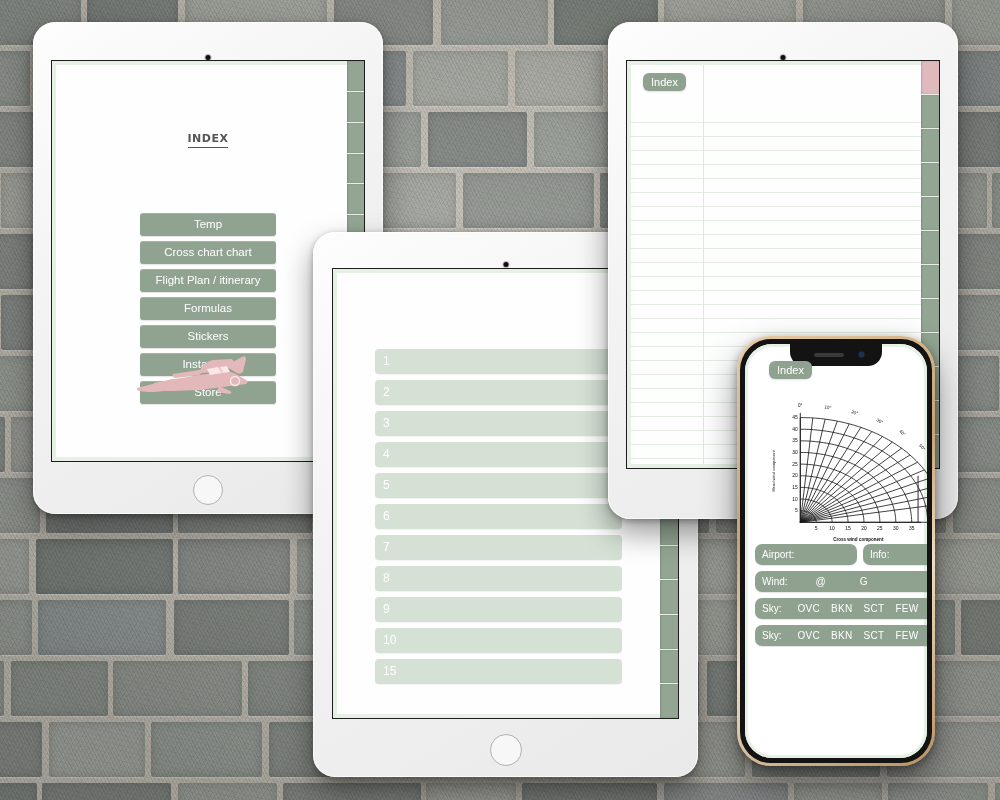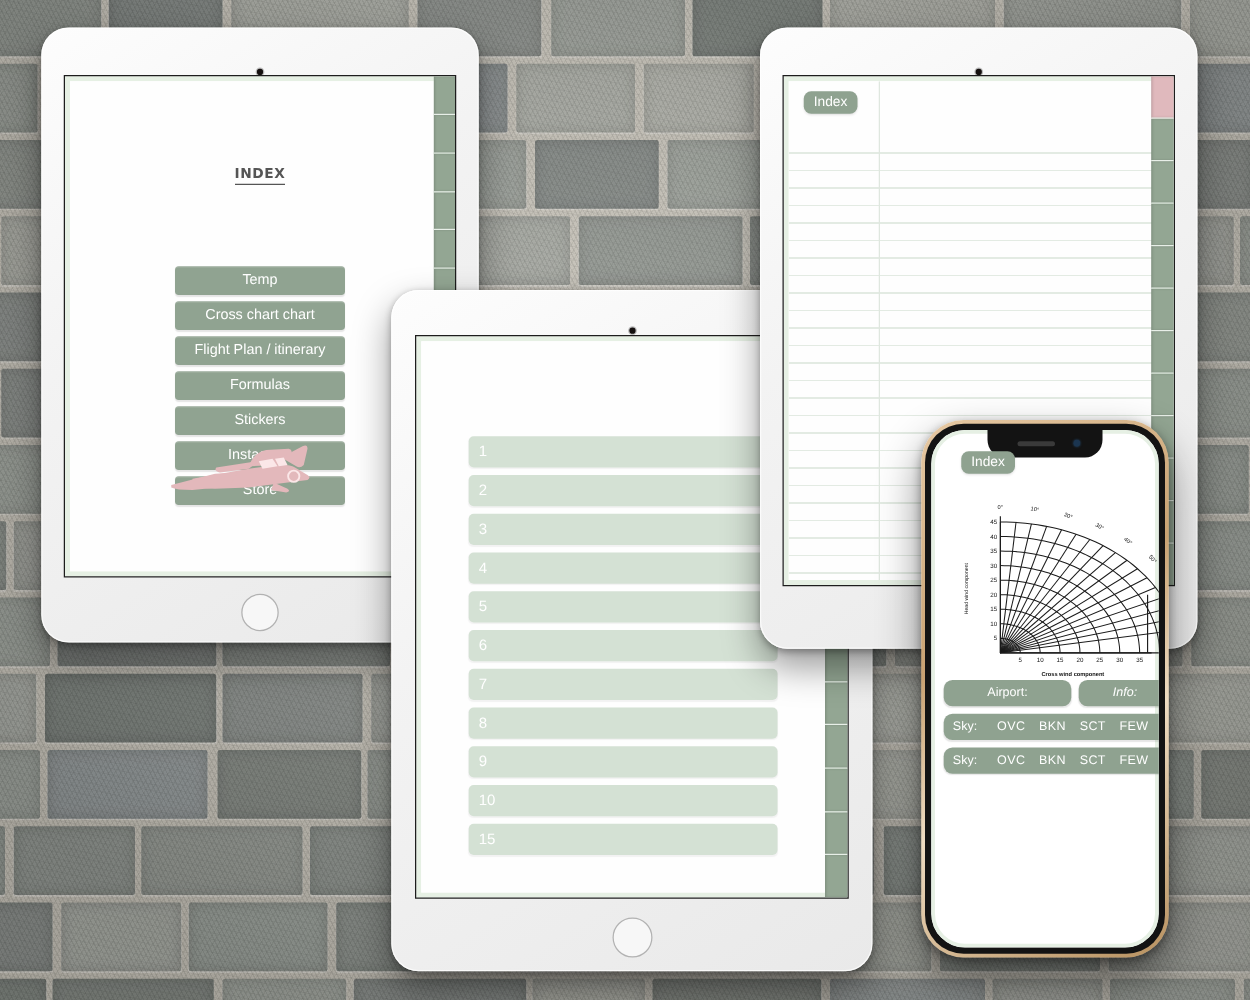--- a/index.html
+++ b/index.html
@@ -107,26 +107,26 @@
      overflow:hidden;box-shadow:0 0 0 3px #e6f0e4 inset;}
   #notch{position:absolute;left:50%;transform:translateX(-50%);top:0;
      width:92px;height:22px;background:#131313;border-radius:0 0 14px 14px;}
   #notch .speaker{position:absolute;left:24px;top:9px;width:30px;height:4px;
      border-radius:3px;background:#3a3a3a;}
   #notch .frontcam{position:absolute;right:18px;top:8px;width:5px;height:5px;
      border-radius:50%;background:#1b3550;box-shadow:0 0 2px #2a5b8c;}
   #iphone .idx-chip{left:24px;top:17px;z-index:5;}
   #xwind{position:absolute;left:22px;top:54px;width:166px;height:145px;}
   #phone-fields{position:absolute;left:10px;right:-18px;top:200px;}
-  .fld-row{display:flex;gap:6px;margin-bottom:6px;text-align:center;}
+  .fld-row{display:flex;gap:6px;margin-bottom:6px;}
   .fld{background:#8fa290;color:#fff;border-radius:7px;height:21px;
      line-height:21px;font-size:10px;padding:0 7px;box-sizing:border-box;
      font-family:"Liberation Sans",sans-serif;white-space:nowrap;overflow:hidden;
      box-shadow:0 1px 1px rgba(0,0,0,.10);}
-  .fld.w-a{width:102px;} .fld.w-b{width:74px;font-style:italic;}
+  .fld.w-a{width:102px;} .fld.w-b{width:74px;}
   .fld.w-full{width:182px;}
   .fld .sp{display:inline-block;}
   .sky-opts{display:inline-block;margin-left:16px;letter-spacing:.3px;}
   .sky-opts i{font-style:normal;margin-right:11px;}
 </style>
 </head>
 <body>
 
 <div id="wall">
   <div class="mortar"></div>
@@ -484,20 +484,23 @@
         <text id="xw-ylab" x="9" y="88" font-size="5" fill="#111" text-anchor="middle" transform="rotate(-90 9 88)" font-family="'Liberation Sans',sans-serif">Head wind component</text>
         <text id="xw-xlab" x="110" y="172" font-size="5.5" fill="#111" text-anchor="middle" font-weight="bold" font-family="'Liberation Sans',sans-serif">Cross wind component</text>
       </svg>
 
       <div id="phone-fields">
           <div class="fld-row">
             <div class="fld w-a">Airport:</div>
             <div class="fld w-b">Info:</div>
           </div>
           <div class="fld-row">
+            <div class="fld w-full"><span class="sp">Wind:</span><span class="sp" style="margin-left:28px">@</span><span class="sp" style="margin-left:34px">G</span></div>
+          </div>
+          <div class="fld-row">
             <div class="fld w-full"><span class="sp">Sky:</span><span class="sky-opts"><i>OVC</i><i>BKN</i><i>SCT</i><i>FEW</i></span></div>
           </div>
           <div class="fld-row">
             <div class="fld w-full"><span class="sp">Sky:</span><span class="sky-opts"><i>OVC</i><i>BKN</i><i>SCT</i><i>FEW</i></span></div>
           </div>
         </div>
 
     </div>
   </div>
 </div>

